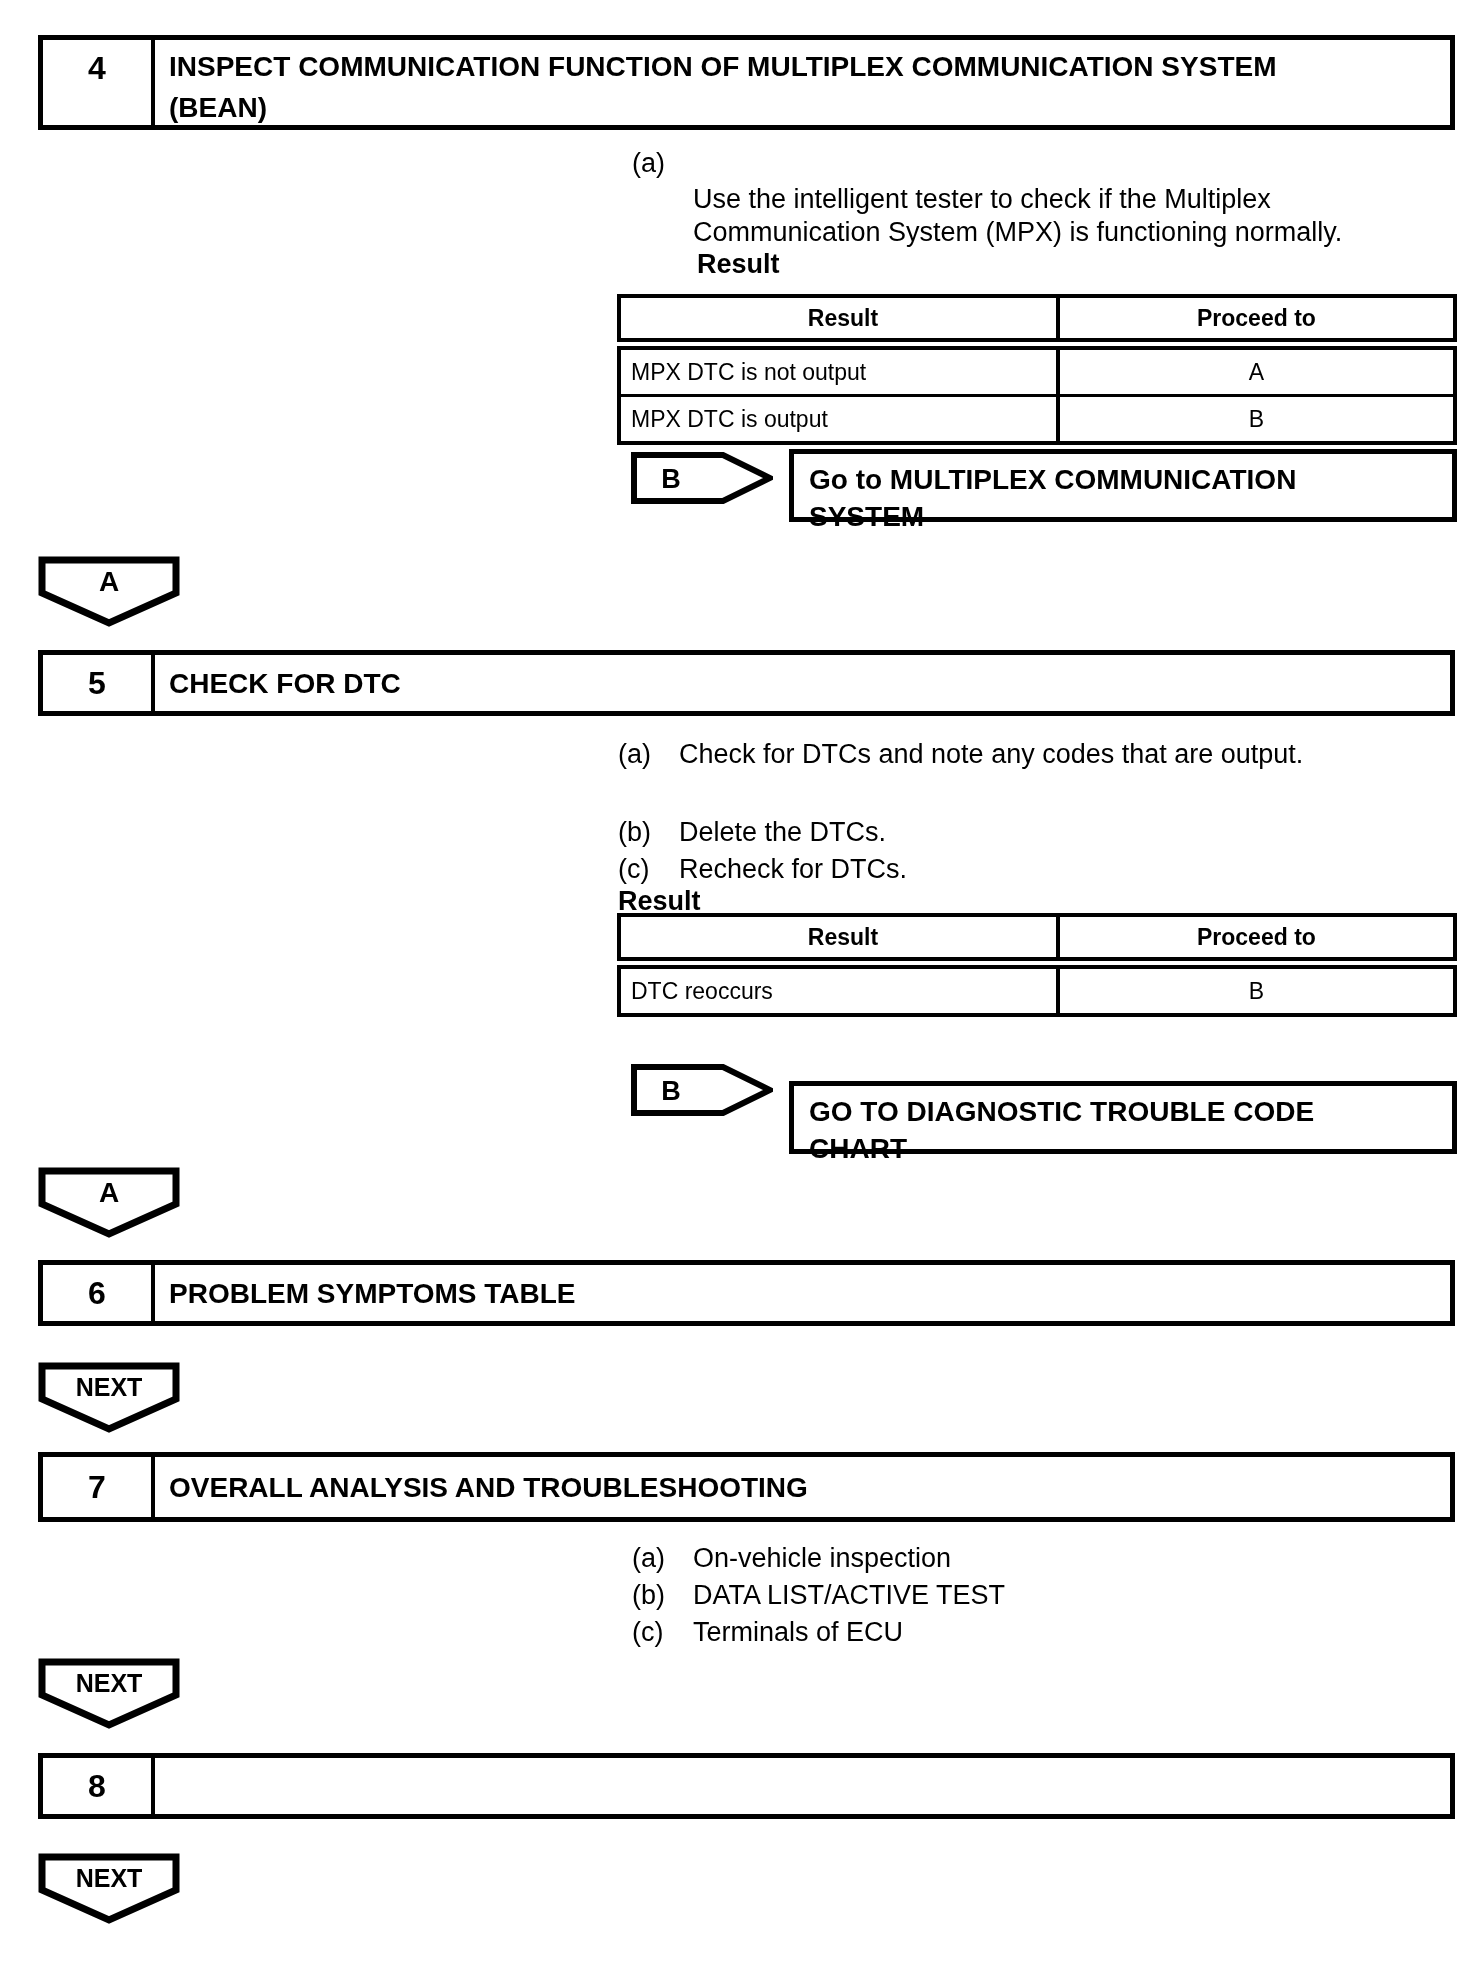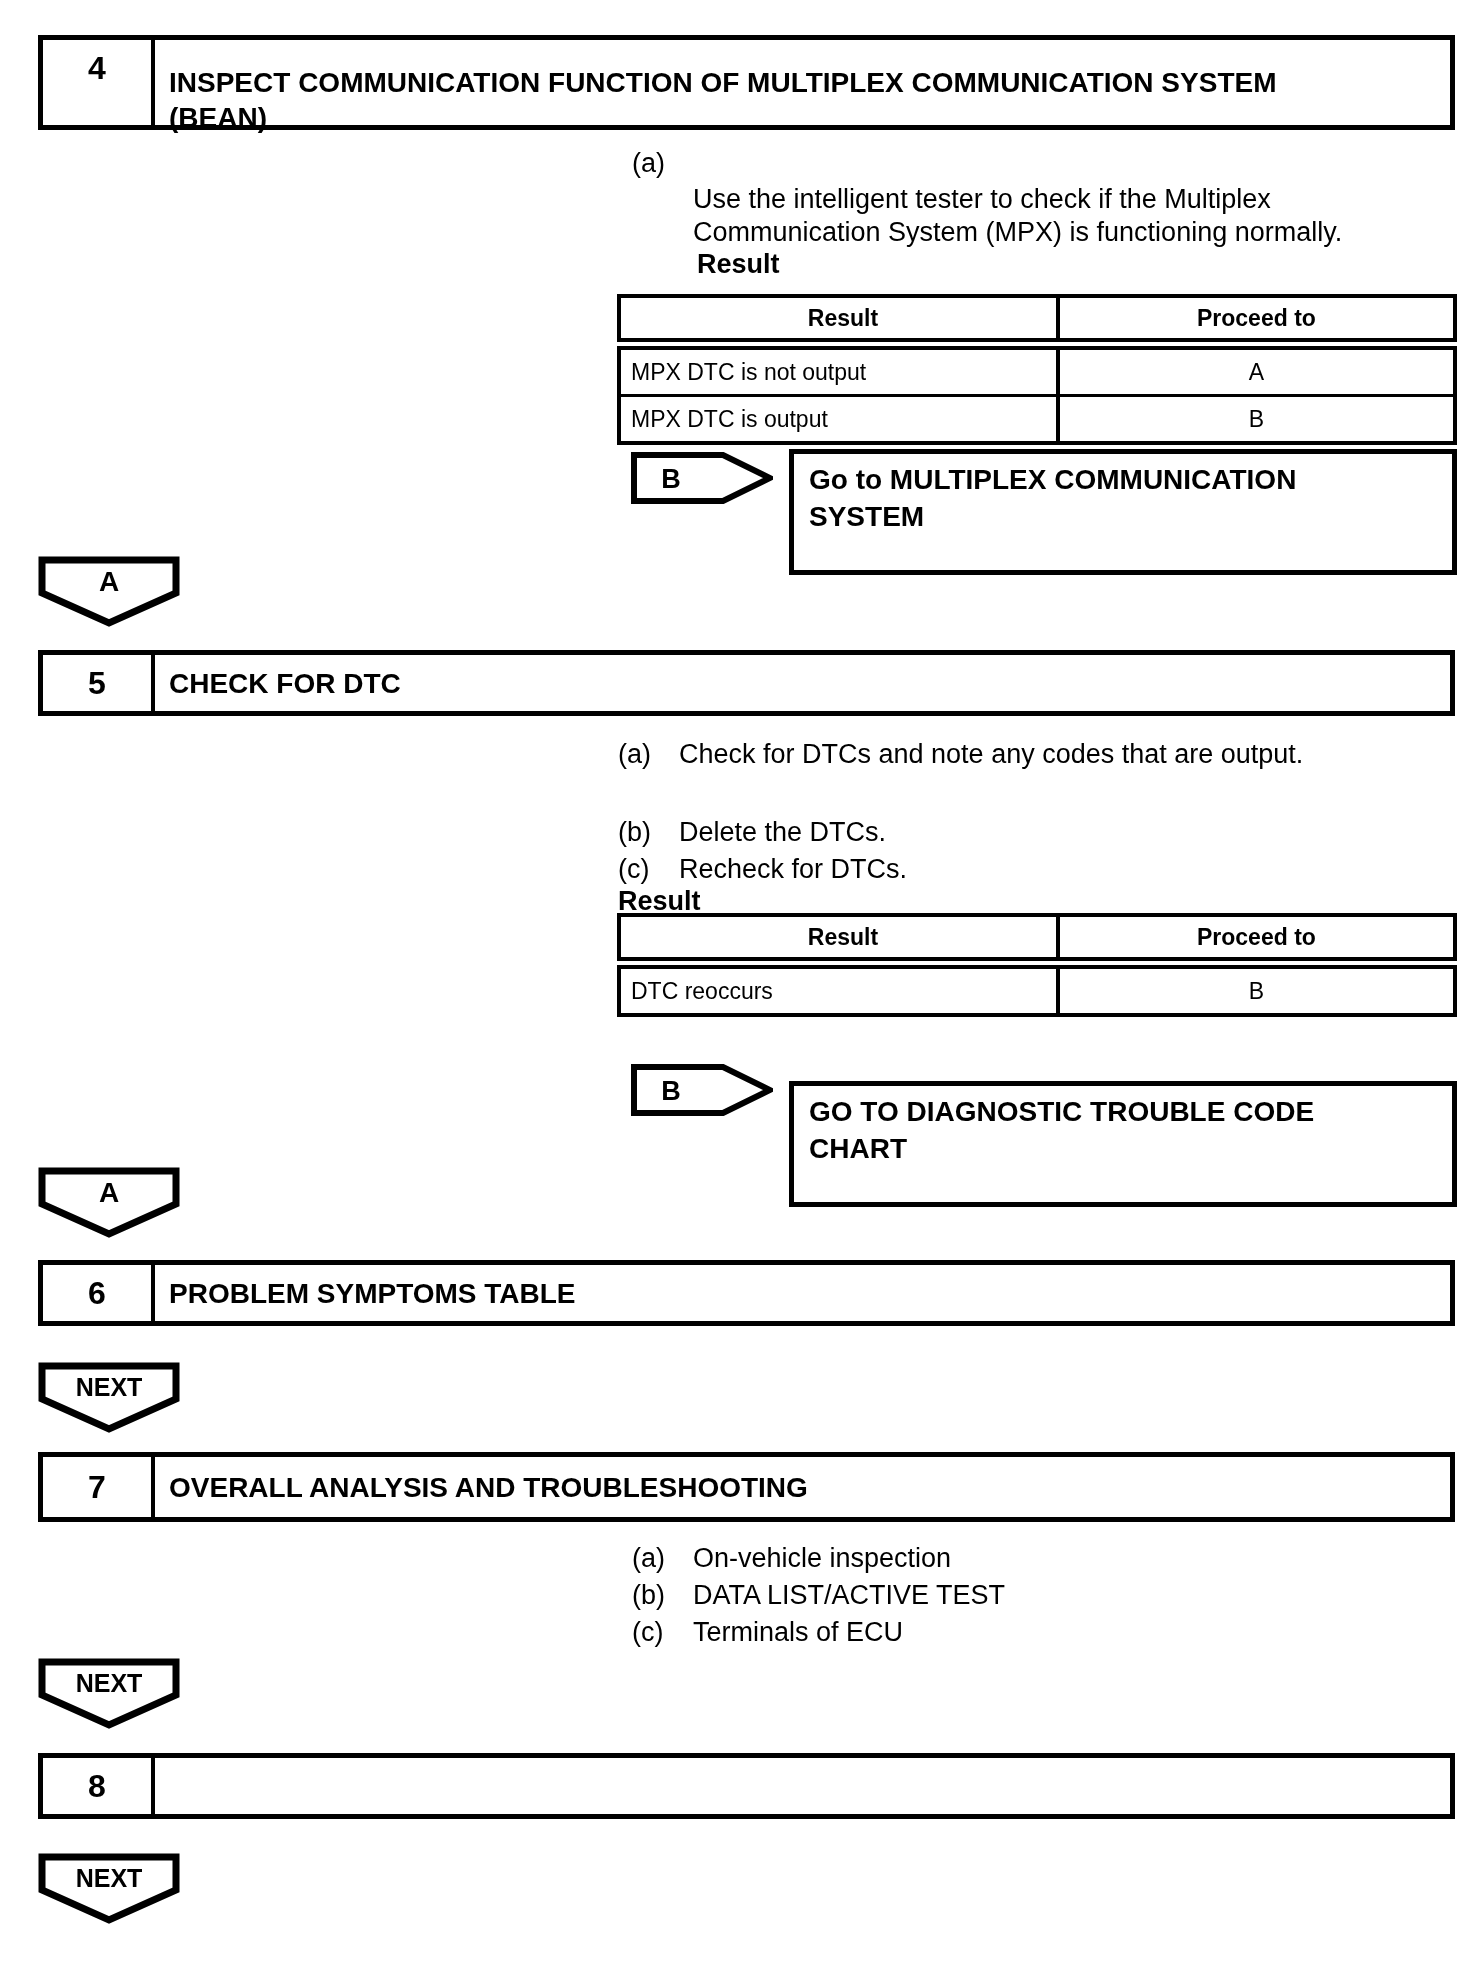--- a/index.html
+++ b/index.html
@@ -7,21 +7,21 @@
         font-family:"Liberation Sans",sans-serif;overflow:hidden;}
 
   
   .stepbox{position:absolute;left:38px;width:1417px;border:5px solid #000;
            box-sizing:border-box;display:flex;background:#fff;}
   .stepnum{width:112px;border-right:4px solid #000;font-weight:bold;font-size:32px;
            display:flex;justify-content:center;align-items:center;box-sizing:border-box;}
   .steptitle{flex:1;font-weight:bold;font-size:28px;line-height:35px;
              padding:0 10px 0 14px;display:flex;flex-direction:column;justify-content:center;}
   .stepbox.two .stepnum{align-items:flex-start;padding-top:10px;}
-  .stepbox.two .steptitle{justify-content:space-between;padding-top:25px;}
+  .stepbox.two .steptitle{justify-content:space-between;padding-top:9px;}
 
   
   .itm{position:absolute;display:flex;font-size:27px;line-height:33px;}
   .itm .mk{width:61px;flex:0 0 61px;}
   .itm .tx{flex:1;}
 
   .rlabel{position:absolute;font-size:27px;font-weight:bold;}
 
   
   .rtable{position:absolute;left:617px;width:840px;border-collapse:collapse;
@@ -31,21 +31,21 @@
              border-top:4px solid #000;border-bottom:12px double #000;}
   .rtable td{height:42px;}
   .rtable .c1{width:50.7%;text-align:left;padding-left:10px;border-left:4px solid #000;}
   .rtable .c2{text-align:center;border-right:4px solid #000;}
   .rtable th.c2,.rtable td.c2{border-left:4px solid #000;}
   .rtable tr:last-child td{border-bottom:4px solid #000;}
   .rtable.bolds td{font-weight:normal;}
 
   
   .barrow{position:absolute;left:631px;width:142px;height:52px;}
-  .goto{position:absolute;left:789px;width:668px;height:126px;border:5px solid #000;
+  .goto{position:absolute;left:789px;width:668px;height:73px;border:5px solid #000;
         box-sizing:border-box;font-weight:bold;font-size:28px;line-height:37px;
         padding:7px 10px 0 15px;background:#fff;}
   .goto span{display:block;}
 
   
   .pent{position:absolute;left:38px;width:142px;height:72px;}
 
   svg text{font-family:"Liberation Sans",sans-serif;font-weight:bold;}
 </style>
 </head>

